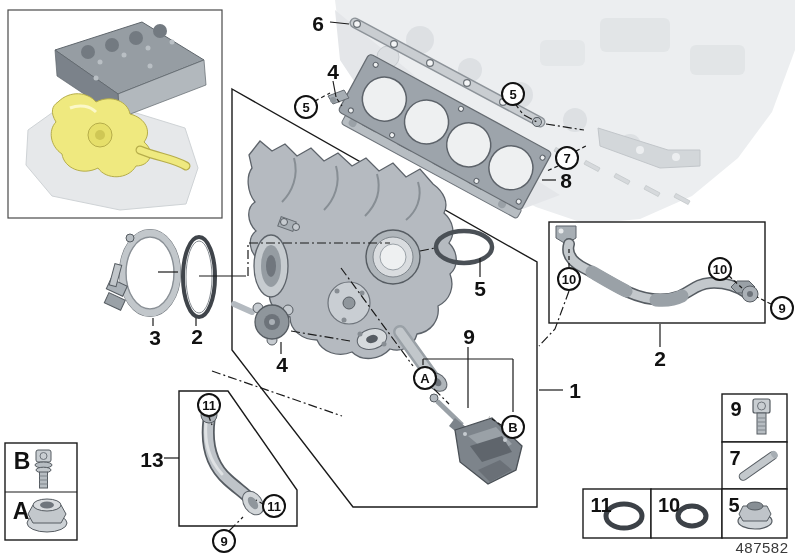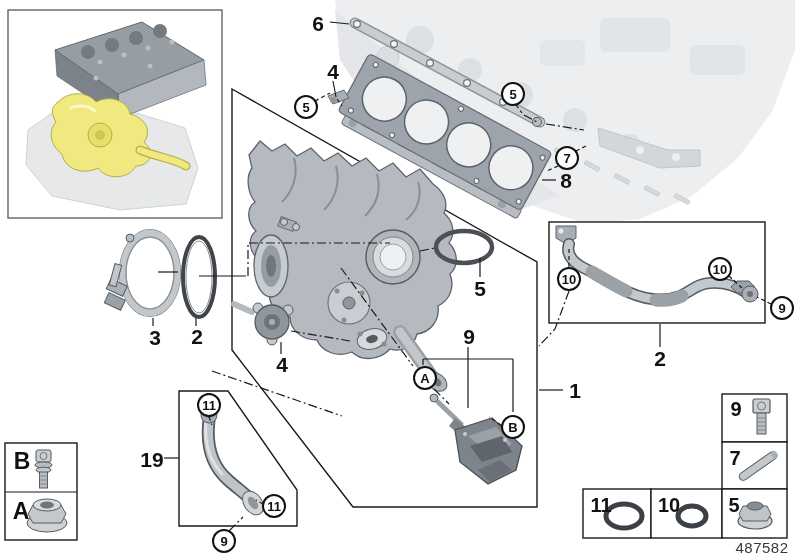--- a/index.html
+++ b/index.html
@@ -328,21 +328,21 @@
   </g>
 </svg>
 
   <div class="co" style="left:575px;top:390px">1</div>
   <div class="co" style="left:197px;top:336px">2</div>
   <div class="co" style="left:155px;top:337px">3</div>
   <div class="co" style="left:333px;top:71px">4</div>
   <div class="co" style="left:318px;top:23px">6</div>
   <div class="co" style="left:566px;top:180px">8</div>
   <div class="co" style="left:660px;top:358px">2</div>
-  <div class="co" style="left:152px;top:459px">19</div>
+  <div class="co" style="left:152px;top:459px">13</div>
   <div class="co" style="left:480px;top:288px">5</div>
   <div class="co" style="left:469px;top:336px">9</div>
   <div class="co" style="left:282px;top:364px">4</div>
 
   <div class="cc" style="left:306px;top:107px">5</div>
   <div class="cc" style="left:513px;top:94px">5</div>
   <div class="cc" style="left:567px;top:158px">7</div>
   <div class="cc" style="left:782px;top:308px">9</div>
   <div class="cc" style="left:224px;top:541px">9</div>
   <div class="cc" style="left:569px;top:279px">10</div>

